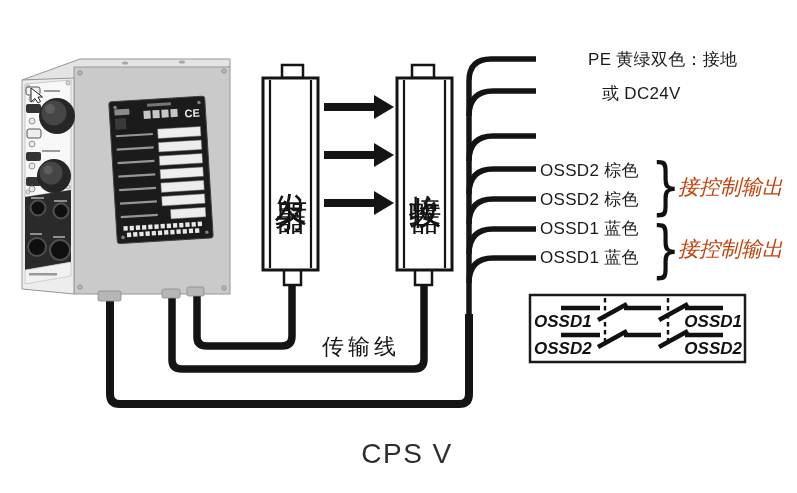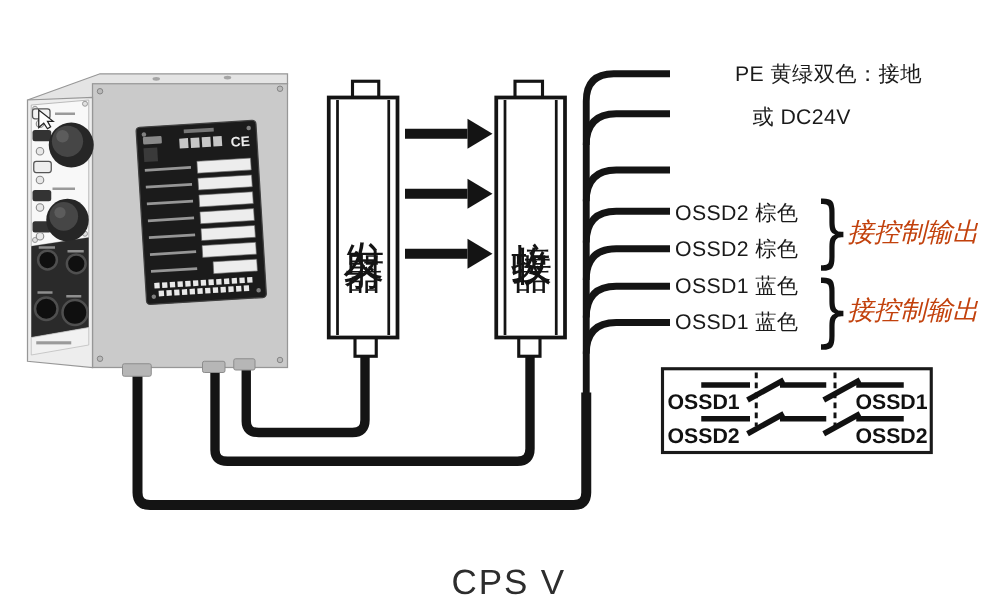--- a/index.html
+++ b/index.html
@@ -11,21 +11,21 @@
   .ovl { position:absolute; white-space:nowrap; color:#1a1a1a; }
   .wire   { font-size:17px; line-height:20px; letter-spacing:0.3px; }
   .vbar   { display:flex; align-items:center; justify-content:center;
             writing-mode:vertical-rl; text-orientation:upright;
             font-size:33px; letter-spacing:5px; color:#141414; }
   .cablelbl { font-size:22px; line-height:25px; letter-spacing:4px; color:#161616; }
   .grp    { font-size:21px; line-height:21px; color:#c2410c;font-style:italic; }
   .brace  { font-size:58px; line-height:52px; color:#111;
             font-family:"DejaVu Sans",sans-serif;
             transform:scale(0.8,1.08); transform-origin:left center; }
-  .ossd   { font-size:17px; line-height:17px; font-weight:bold; color:#111; }
+  .ossd   { font-size:17px; line-height:17px; font-weight:bold; color:#111;font-style:italic; }
   .cap    { font-size:28px; line-height:30px; letter-spacing:1.5px; color:#2d2d2d;
             width:160px; text-align:center; }
 </style>
 </head>
 <body>
 
 <div class="stage">
 
   <svg class="layer" width="797" height="493" viewBox="0 0 797 493">
 
@@ -228,20 +228,21 @@
   <div class="ovl wire" style="left:540px; top:161px;">OSSD2 棕色</div>
   <div class="ovl wire" style="left:540px; top:190px;">OSSD2 棕色</div>
   <div class="ovl wire" style="left:540px; top:219px;">OSSD1 蓝色</div>
   <div class="ovl wire" style="left:540px; top:248px;">OSSD1 蓝色</div>
 
   <div class="ovl brace" style="left:651px; top:159px;">}</div>
   <div class="ovl grp" style="left:678px; top:176px;">接控制输出</div>
   <div class="ovl brace" style="left:651px; top:222px;">}</div>
   <div class="ovl grp" style="left:678px; top:238px;">接控制输出</div>
 
+  <div class="ovl cablelbl" style="left:322px; top:334px;">传输线</div>
 
   <div class="ovl ossd" style="left:534px; top:313px;">OSSD1</div>
   <div class="ovl ossd" style="left:662px; top:313px; width:80px; text-align:right;">OSSD1</div>
   <div class="ovl ossd" style="left:534px; top:340px;">OSSD2</div>
   <div class="ovl ossd" style="left:662px; top:340px; width:80px; text-align:right;">OSSD2</div>
 
-  <div class="ovl cap" style="left:327px; top:451px;">CPS V</div>
+  <div class="ovl cap" style="left:327px; top:439px;">CPS V</div>
 </div>
 
 </body></html>

